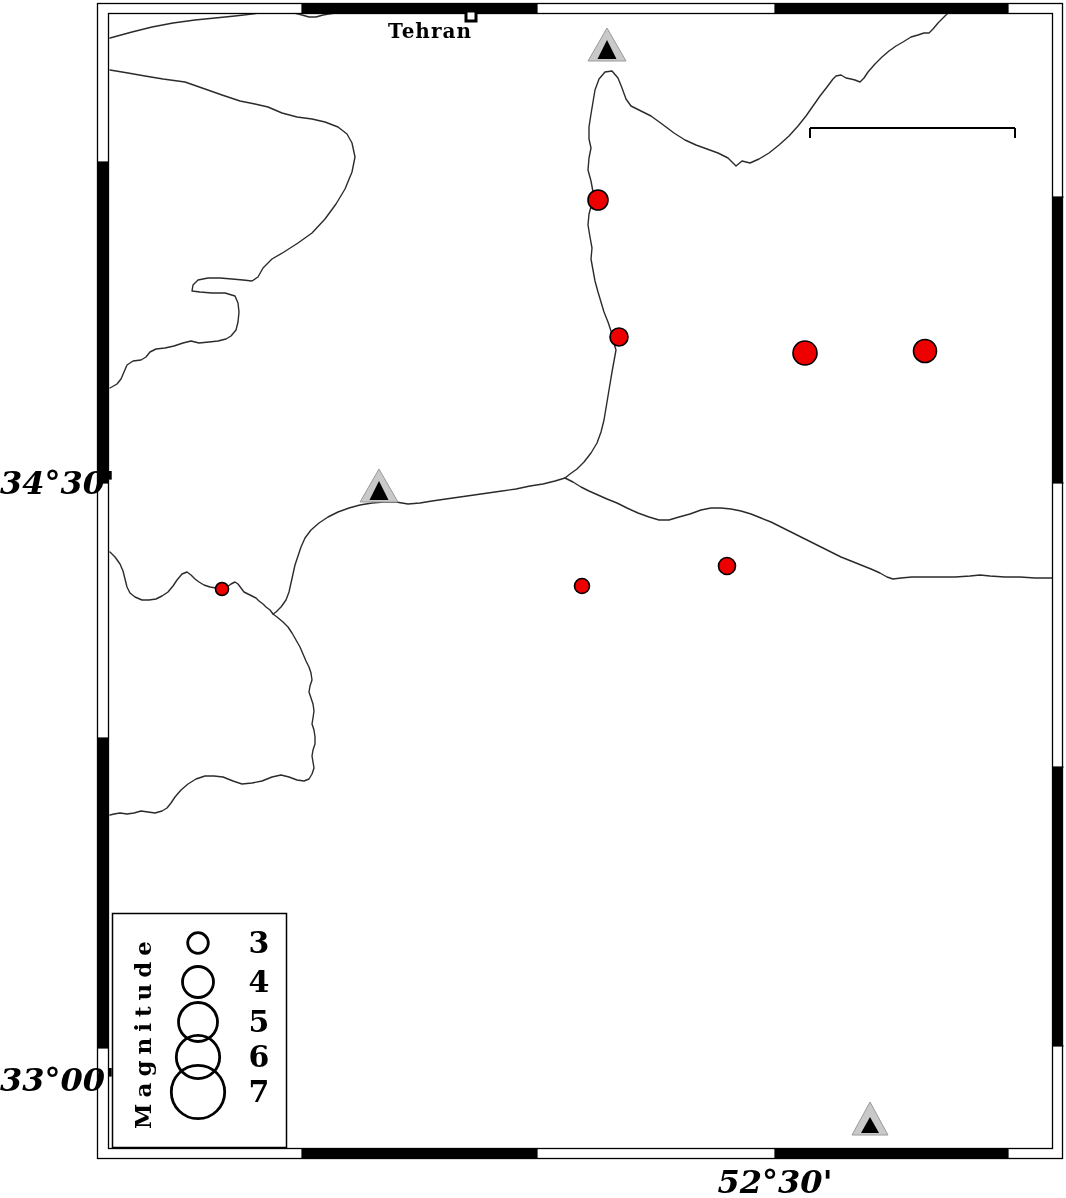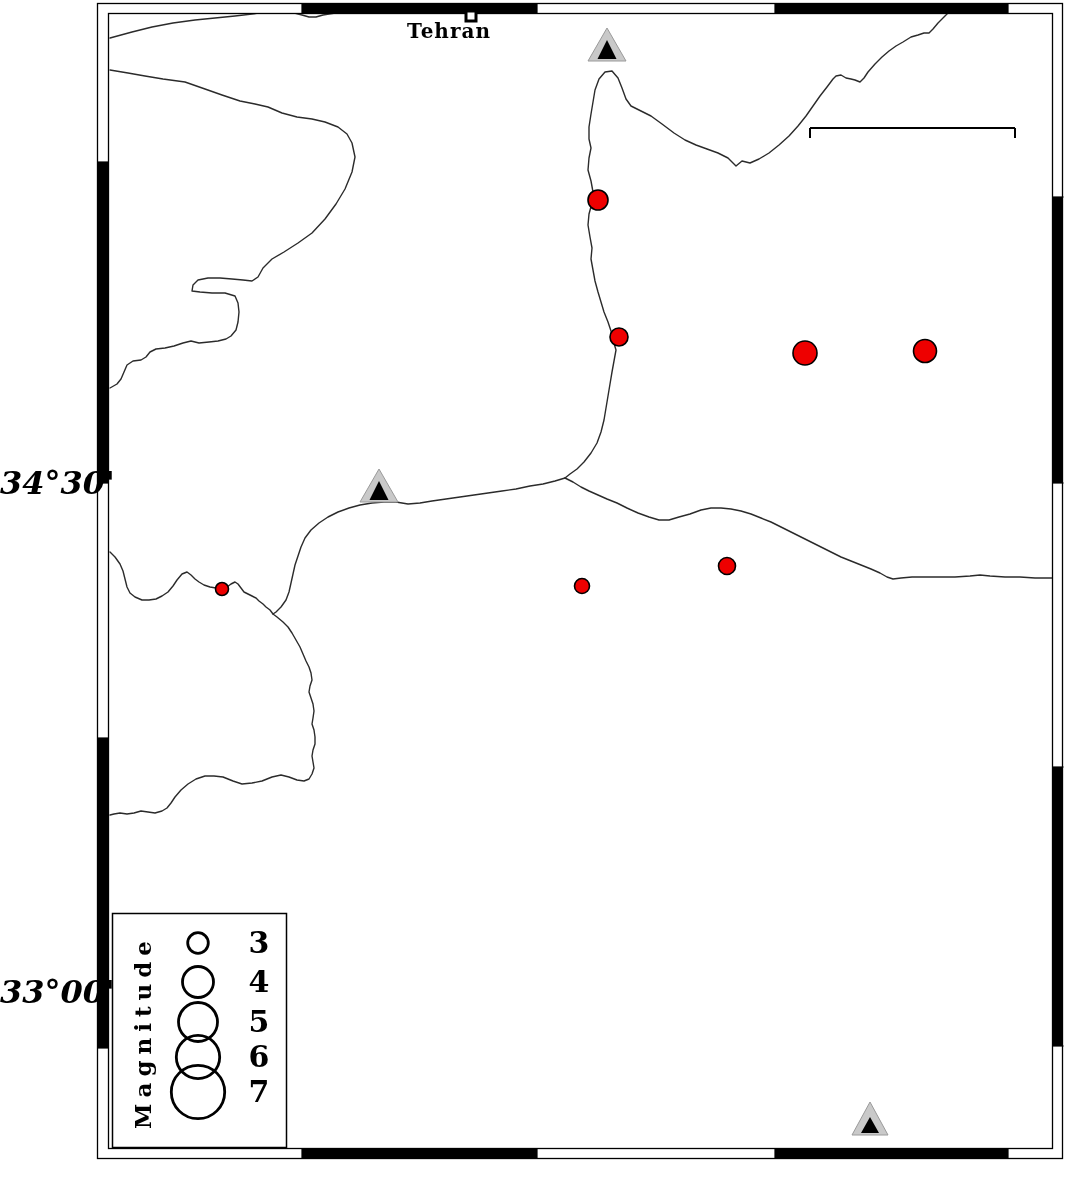--- a/index.html
+++ b/index.html
@@ -4,25 +4,25 @@
 <style>
   html,body{margin:0;padding:0;background:#ffffff;}
   #stage{position:relative;width:1066px;height:1198px;background:#fff;overflow:hidden;
          font-family:"DejaVu Serif",serif;}
   #map-svg{position:absolute;left:0;top:0;z-index:1;}
   .lbl{position:absolute;z-index:5;font-family:"DejaVu Serif",serif;font-weight:bold;color:#000;
        line-height:1;white-space:nowrap;}
   .axis-lbl{font-size:32px;font-style:italic;}
   .lbl-center{text-align:center;}
   #lat-label-1{left:0;top:467px;width:88px;text-align:right;}
-  #lat-label-2{left:0;top:976px;width:88px;text-align:center;}
+  #lat-label-2{left:0;top:1064px;width:88px;text-align:center;}
   #lon-label-1{left:202px;top:1166px;width:200px;}
   #lon-label-2{left:675px;top:1166px;width:200px;}
   #scale-label{left:812px;top:145px;width:200px;font-size:30px;}
-  #city-label{left:369px;top:21px;width:160px;font-size:20px;letter-spacing:1px;}
+  #city-label{left:350px;top:21px;width:160px;font-size:20px;letter-spacing:1px;}
   #legend-title{left:24px;top:1019px;width:240px;height:26px;font-size:23px;
                 letter-spacing:6px;text-align:center;transform:rotate(-90deg);}
   .legend-num{left:237px;width:44px;text-align:center;font-size:30px;}
   #legend-num-0{top:928px;}
   #legend-num-1{top:967px;}
   #legend-num-2{top:1007px;}
   #legend-num-3{top:1042px;}
   #legend-num-4{top:1077px;}
   .boundary{fill:none;stroke:#2b2b2b;stroke-width:1.4;stroke-linejoin:round;stroke-linecap:round;}
 </style>
@@ -107,20 +107,21 @@
           <circle cx="198" cy="982" r="15.5" fill="none" stroke="#000" stroke-width="2.8"></circle>
           <circle cx="198" cy="1022" r="19.5" fill="none" stroke="#000" stroke-width="2.8"></circle>
           <circle cx="198" cy="1057" r="21.7" fill="none" stroke="#000" stroke-width="2.8"></circle>
           <circle cx="198" cy="1092" r="26.7" fill="none" stroke="#000" stroke-width="2.8"></circle>
         </g>
     </g>
   </svg>
 
   <div class="lbl axis-lbl" id="lat-label-1">34°30'</div>
   <div class="lbl axis-lbl" id="lat-label-2">33°00'</div>
+  <div class="lbl axis-lbl lbl-center" id="lon-label-2">52°30'</div>
   <div class="lbl lbl-center" id="city-label">Tehran</div>
   <div class="lbl" id="legend-title">Magnitude</div>
   <div class="lbl legend-num" id="legend-num-0">3</div>
   <div class="lbl legend-num" id="legend-num-1">4</div>
   <div class="lbl legend-num" id="legend-num-2">5</div>
   <div class="lbl legend-num" id="legend-num-3">6</div>
   <div class="lbl legend-num" id="legend-num-4">7</div>
 </div>
 
 </body></html>

